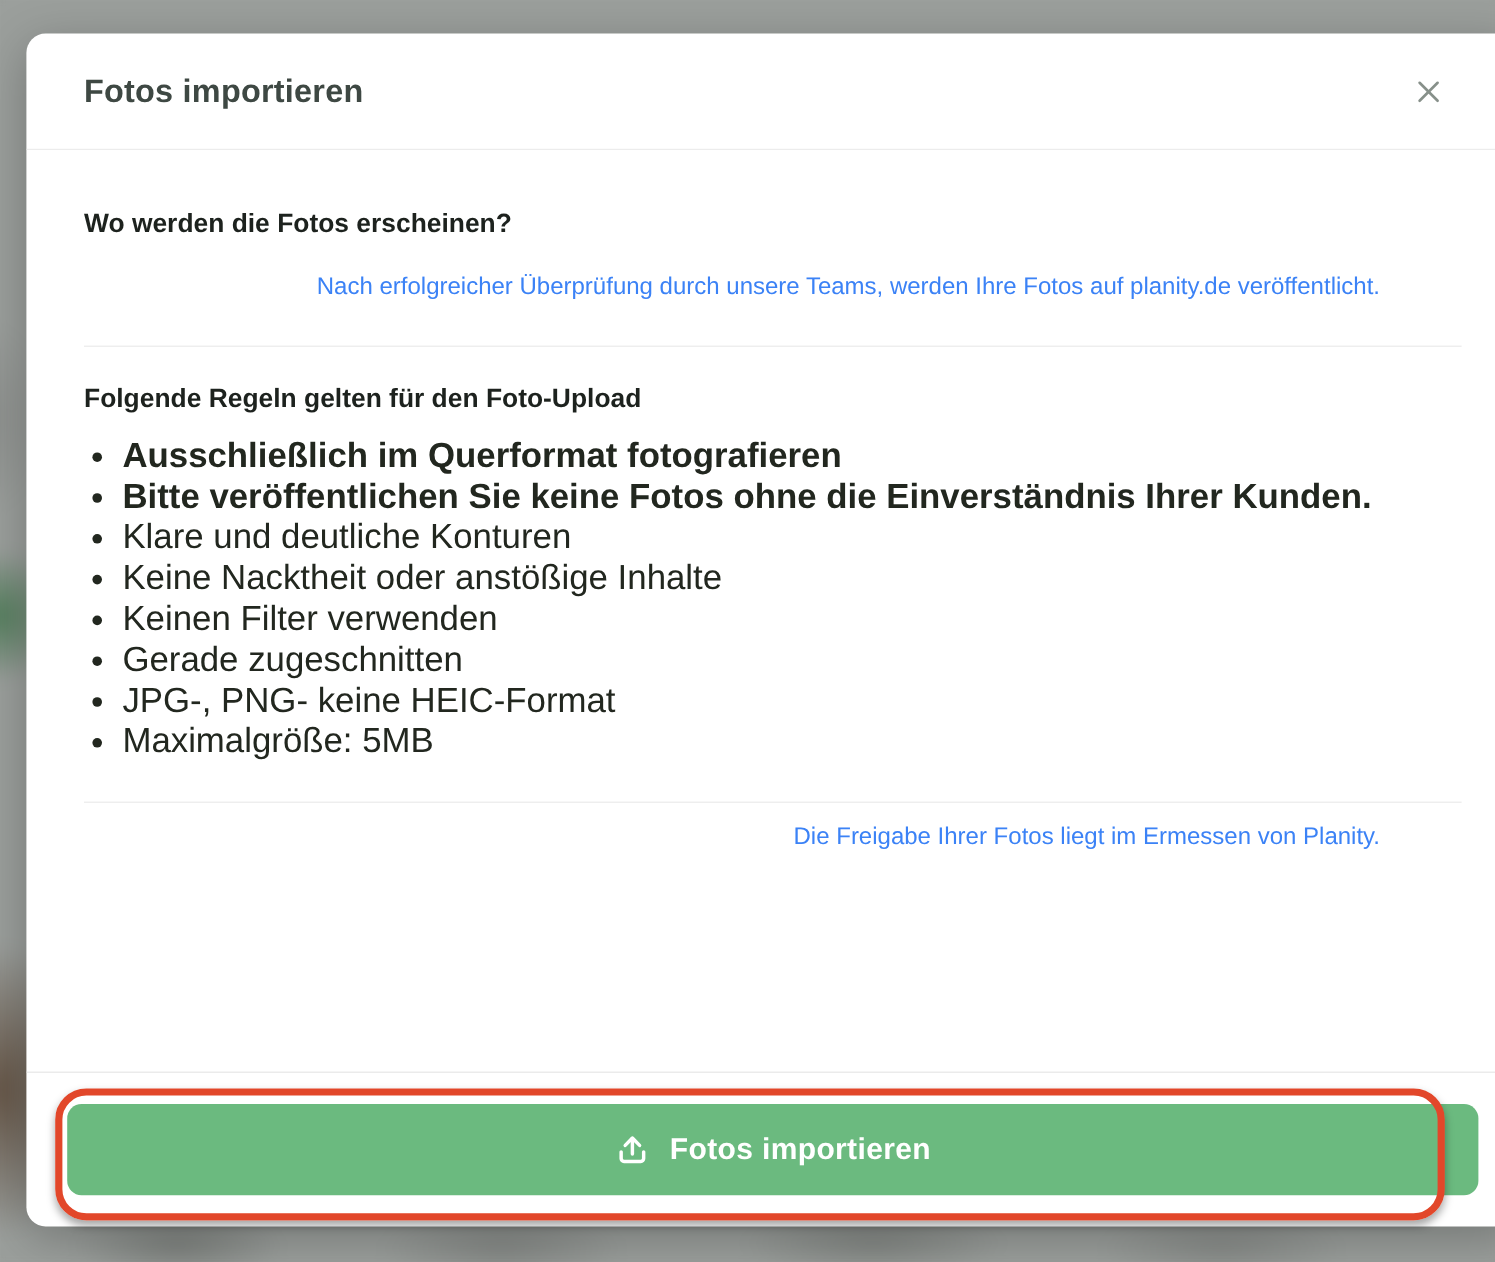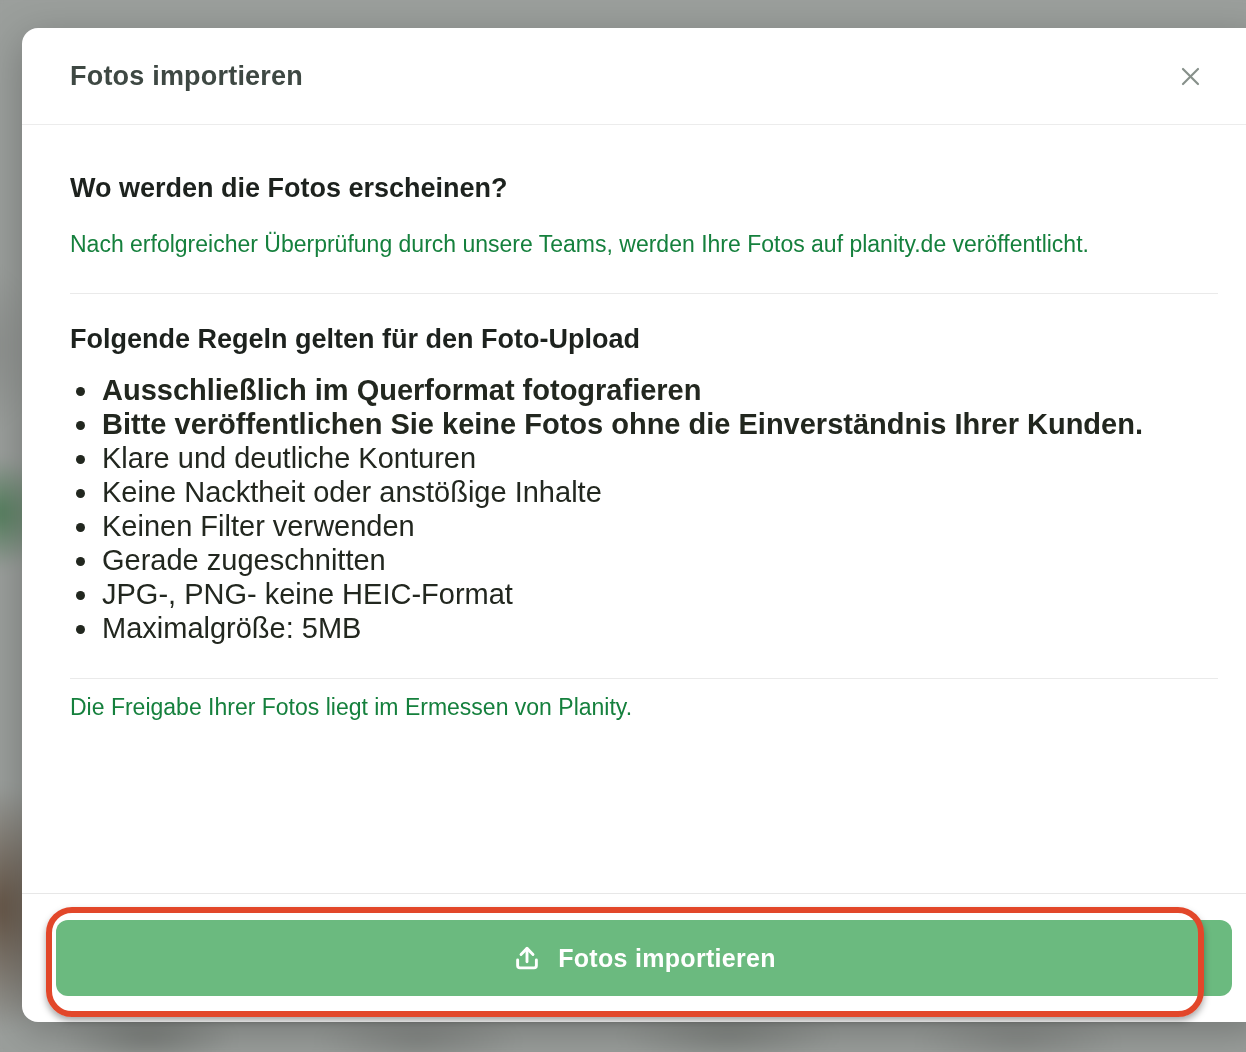--- a/index.html
+++ b/index.html
@@ -57,27 +57,28 @@
     cursor: pointer; line-height: 0;
   }
 
   .modal-body {
     flex: 1 1 auto;
     padding: 20px 48px 0;
     overflow: hidden;
     color: #22271f;
   }
   .section-heading {
-    font-size: 27px; font-weight: 700; color: #1d221e;
+    font-size: 22px; font-weight: 700; color: #1d221e;
     margin: 28px 0 0;
   }
   .body-text {
-    font-size: 23px; line-height: 32px; color: #15803d;
+    font-size: 20px; line-height: 32px; color: #3b82f6;
     margin: 24px 0 0;
     max-width: 1080px;
+    text-align: right;
   }
   .divider {
     border: none; border-top: 1px solid #eaeaea;
     margin: 33px 0 6px;
   }
   .rules-list {
     margin: 18px 0 0; padding-left: 30px;
   }
   .rules-list li {
     font-size: 29px; line-height: 34px; color: #22271f;

